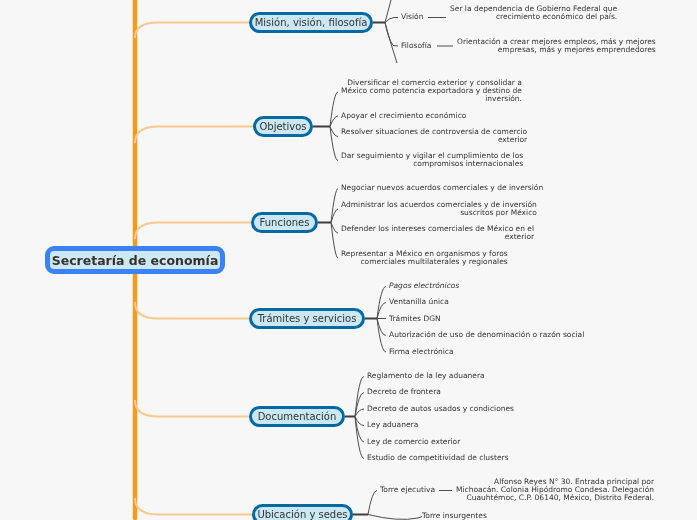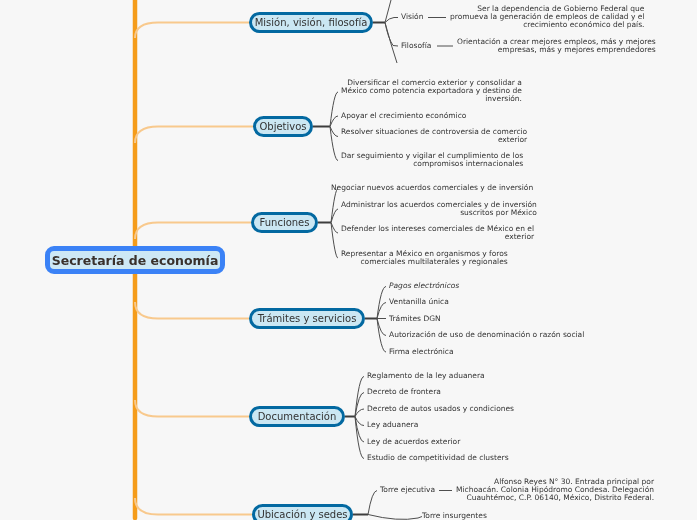--- a/index.html
+++ b/index.html
@@ -124,21 +124,20 @@
   <div class="topic" style="left:249px;top:12px;width:124px;">Misión, visión, filosofía</div>
   <div class="topic" style="left:253px;top:116px;width:60px;">Objetivos</div>
   <div class="topic" style="left:251px;top:212px;width:67px;">Funciones</div>
   <div class="topic" style="left:249px;top:308px;width:116px;">Trámites y servicios</div>
   <div class="topic" style="left:249px;top:406px;width:96px;">Documentación</div>
   <div class="topic" style="left:252px;top:504px;width:101px;">Ubicación y sedes</div>
 
   <div class="leaf-label" style="left:401px;top:13px;">Visión</div>
   <div class="item" style="left:450px;top:5px;">
     <div class="ln">Ser la dependencia de Gobierno Federal que</div>
-    <div class="ln">promueva la generación de empleos de calidad y el</div>
     <div class="ln">crecimiento económico del país.</div>
   </div>
   <div class="leaf-label" style="left:401px;top:42px;">Filosofía</div>
   <div class="item" style="left:457px;top:38px;">
     <div class="ln">Orientación a crear mejores empleos, más y mejores</div>
     <div class="ln">empresas, más y mejores emprendedores</div>
   </div>
 
   <div class="item" style="left:341px;top:79px;">
     <div class="ln">Diversificar el comercio exterior y consolidar a</div>
@@ -150,21 +149,21 @@
   </div>
   <div class="item" style="left:341px;top:128px;">
     <div class="ln">Resolver situaciones de controversia de comercio</div>
     <div class="ln">exterior</div>
   </div>
   <div class="item" style="left:341px;top:152px;">
     <div class="ln">Dar seguimiento y vigilar el cumplimiento de los</div>
     <div class="ln">compromisos internacionales</div>
   </div>
 
-  <div class="item" style="left:331px;top:184px;">
+  <div class="item" style="left:341px;top:184px;">
     <div class="ln">Negociar nuevos acuerdos comerciales y de inversión</div>
   </div>
   <div class="item" style="left:341px;top:201px;">
     <div class="ln">Administrar los acuerdos comerciales y de inversión</div>
     <div class="ln">suscritos por México</div>
   </div>
   <div class="item" style="left:341px;top:225px;">
     <div class="ln">Defender los intereses comerciales de México en el</div>
     <div class="ln">exterior</div>
   </div>
@@ -195,21 +194,21 @@
   <div class="item" style="left:367px;top:388px;">
     <div class="ln">Decreto de frontera</div>
   </div>
   <div class="item" style="left:367px;top:405px;">
     <div class="ln">Decreto de autos usados y condiciones</div>
   </div>
   <div class="item" style="left:367px;top:421px;">
     <div class="ln">Ley aduanera</div>
   </div>
   <div class="item" style="left:367px;top:438px;">
-    <div class="ln">Ley de acuerdos exterior</div>
+    <div class="ln">Ley de comercio exterior</div>
   </div>
   <div class="item" style="left:367px;top:454px;">
     <div class="ln">Estudio de competitividad de clusters</div>
   </div>
 
   <div class="leaf-label" style="left:380px;top:486px;">Torre ejecutiva</div>
   <div class="item" style="left:456px;top:478px;">
     <div class="ln">Alfonso Reyes N° 30. Entrada principal por</div>
     <div class="ln">Michoacán. Colonia Hipódromo Condesa. Delegación</div>
     <div class="ln">Cuauhtémoc, C.P. 06140, México, Distrito Federal.</div>

